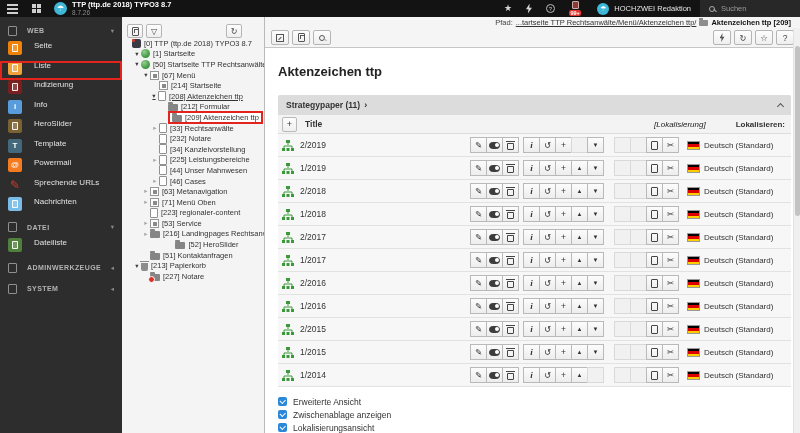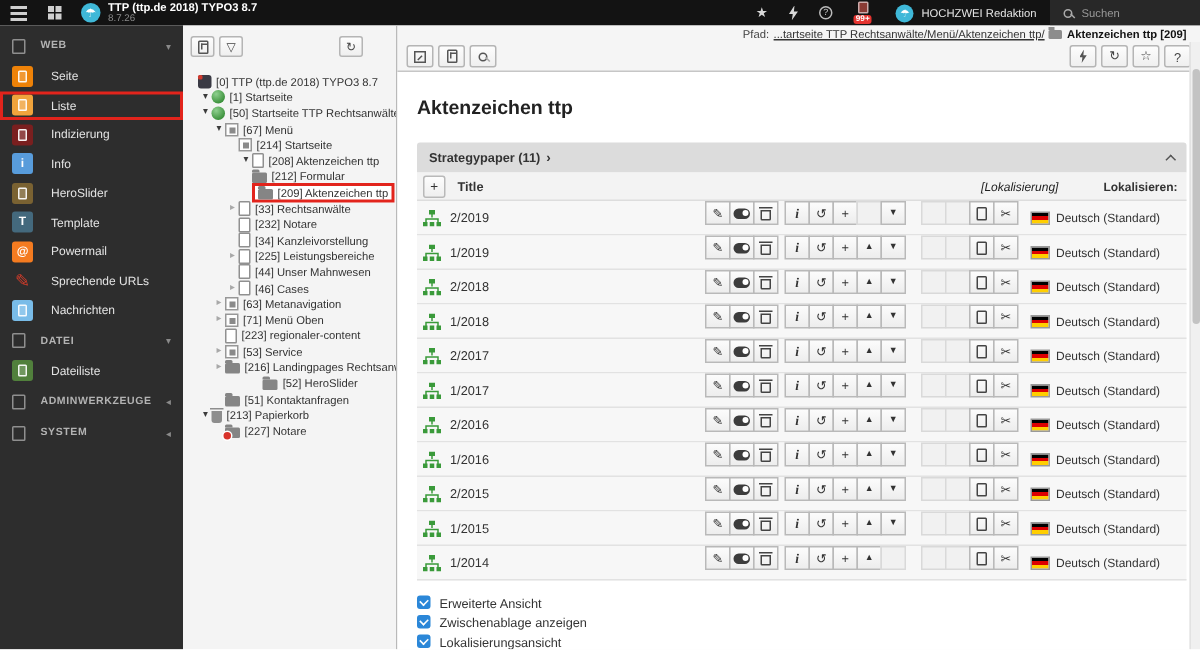--- a/index.html
+++ b/index.html
@@ -37,35 +37,35 @@
 
   
   .main{display:flex;height:416px}
 
   
   .modulemenu{width:122px;background:#2d2d2d;flex:0 0 auto;padding-top:3px}
   .msection{height:21px;display:flex;align-items:center;padding:0 8px;cursor:pointer}
   .sicon{width:9px;height:10px;border:1px solid #8f8f8f;border-radius:1px;flex:0 0 auto}
   .mlabel{font-size:7px;font-weight:bold;color:#b3b3b3;letter-spacing:.4px;margin-left:10px;text-transform:uppercase;white-space:nowrap}
   .mcaret{margin-left:auto;font-size:6.5px;color:#8a8a8a}
-  .mitem{height:19.5px;display:flex;align-items:center;padding:0 8px;cursor:pointer}
+  .mitem{height:19.5px;display:flex;padding:0 8px;cursor:pointer}
   .micon{width:14px;height:14px;border-radius:2px;display:flex;align-items:center;justify-content:center;color:#fff;font-size:8px;font-weight:bold;flex:0 0 auto;line-height:1}
   .mdoc{width:6px;height:8px;border:1px solid rgba(255,255,255,.92);border-radius:1px;background:rgba(255,255,255,.18)}
   .mpencil{background:transparent;color:#d23c2a;font-size:12px}
   .milabel{font-size:8px;color:#e3e3e3;margin-left:12px;white-space:nowrap}
   .annotated{outline:2px solid #e2241c;outline-offset:-2px}
 
   
   .pagetree{width:143px;flex:0 0 auto;background:#f4f4f4;border-right:1px solid #b9b9b9;padding-top:7px;overflow:hidden}
   .tree-toolbar{display:flex;align-items:center;padding:0 5px;gap:3px}
   .tbtn{width:16px;height:14px;border:1px solid #b5b5b5;border-radius:2px;background:linear-gradient(#fdfdfd,#efefef);display:flex;align-items:center;justify-content:center;font-size:8px;color:#444;cursor:pointer}
   .mini-doc{width:7px;height:9px;border:1px solid #555;border-radius:1px;position:relative}
   .mini-doc::after{content:'';position:absolute;left:1px;top:1px;width:3px;height:3px;border-left:1px solid #555;border-top:1px solid #555}
   .tree-refresh{margin-left:auto;margin-right:17px}
-  .tree{margin-top:11px}
+  .tree{}
   .tree-row{height:10.6px;display:flex;align-items:center;font-size:7.5px;white-space:nowrap;cursor:pointer}
   .tcaret{width:8px;flex:0 0 auto;font-size:6.5px;color:#3c3c3c;text-align:center;line-height:1}
   .tcaret.light{color:#a8a8a8}
   .hlwrap{display:inline-flex;align-items:center}
   .tree-row.hl .hlwrap{border:2px solid #e2241c;background:#fff;padding:0 2px}
   .ticon{flex:0 0 auto;margin-right:3px;position:relative}
   .ti-root{width:9px;height:9px;background:#3a3a44;border-radius:2px}
   .ti-root::after{content:'';position:absolute;left:0;top:0;width:3px;height:3px;background:#d03a2e;border-radius:1px}
   .ti-site{width:9px;height:9px;border-radius:50%;background:radial-gradient(circle at 35% 30%,#8fd08f,#1d7a1d)}
   .ti-square{width:9px;height:9px;background:#fdfdfd;border:1px solid #979797}
@@ -99,21 +99,21 @@
   
   .panel{width:513px}
   .panel-header{height:20px;background:#dcdcdc;border-radius:2px 2px 0 0;display:flex;align-items:center;padding:0 8px;font-size:8.5px;font-weight:bold;color:#333;cursor:pointer}
   .panel-more{margin-left:4px;font-weight:bold;color:#333;font-size:9px}
   .chev-up{margin-left:auto;width:5px;height:5px;border-left:1.5px solid #555;border-top:1.5px solid #555;transform:rotate(45deg);margin-top:2px}
   .colhead{height:19px;background:#f3f3f3;display:flex;align-items:center;padding:0 4px;border-bottom:1px solid #ddd}
   .plus-btn{width:15px;height:15px;border:1px solid #b9b9b9;border-radius:2px;background:linear-gradient(#fdfdfd,#efefef);display:flex;align-items:center;justify-content:center;font-size:9px;color:#333;cursor:pointer}
   .col-title{font-size:8.5px;font-weight:bold;margin-left:8px}
   .col-loc{margin-left:auto;font-size:8px;font-style:italic;color:#222;margin-right:30px}
   .col-localize{font-size:8px;font-weight:bold;margin-right:2px}
-  .rec-row{height:23px;display:flex;background:#f7f7f7;border-bottom:1px solid #e2e2e2;padding:0 4px}
+  .rec-row{height:23px;display:flex;align-items:center;background:#f7f7f7;border-bottom:1px solid #e2e2e2;padding:0 4px}
   .rec-left{flex:1;display:flex;align-items:center;gap:6px;min-width:0}
   .rec-title{font-size:8.5px;color:#333}
   .btn-r{width:17px;height:16px;border:1px solid #b9b9b9;background:linear-gradient(#fcfcfc,#ededed);display:flex;align-items:center;justify-content:center;font-size:8.5px;color:#333;margin-left:-1px;cursor:pointer;flex:0 0 auto}
   .grp{display:flex}.grp .btn-r:first-child{margin-left:0}
   .g2{margin-left:4px}.g3{margin-left:10px}
   .btn-r.blank{background:#f1f1f1;border-color:#d9d9d9;cursor:default}
   .i-info{font-family:"Liberation Serif","DejaVu Serif",serif;font-weight:bold;font-style:italic;font-size:9px}
   .i-upd{font-size:6px}
   .i-toggle{width:11px;height:7px;border:1px solid #3c3c3c;border-radius:4px;position:relative;background:#3c3c3c}
   .i-toggle::after{content:'';position:absolute;right:.5px;top:.5px;width:4px;height:4px;border-radius:50%;background:#fff}
@@ -305,21 +305,21 @@
               <span class="tlabel">[67] Menü</span>
             </span>
           </div>
           <div class="tree-row" style="padding-left: 29px;">
             <span class="tcaret "></span>
             <span class="hlwrap">
               <span class="ticon ti-square"></span>
               <span class="tlabel">[214] Startseite</span>
             </span>
           </div>
-          <div class="tree-row" style="padding-left: 38px;">
+          <div class="tree-row" style="padding-left: 28px; text-decoration: underline;">
             <span class="tcaret ">▾</span>
             <span class="hlwrap">
               <span class="ticon ti-page"></span>
               <span class="tlabel">[208] Aktenzeichen ttp</span>
             </span>
           </div>
           <div class="tree-row" style="padding-left: 38px; text-align: right;">
             <span class="tcaret "></span>
             <span class="hlwrap">
               <span class="ticon ti-folder"></span>

